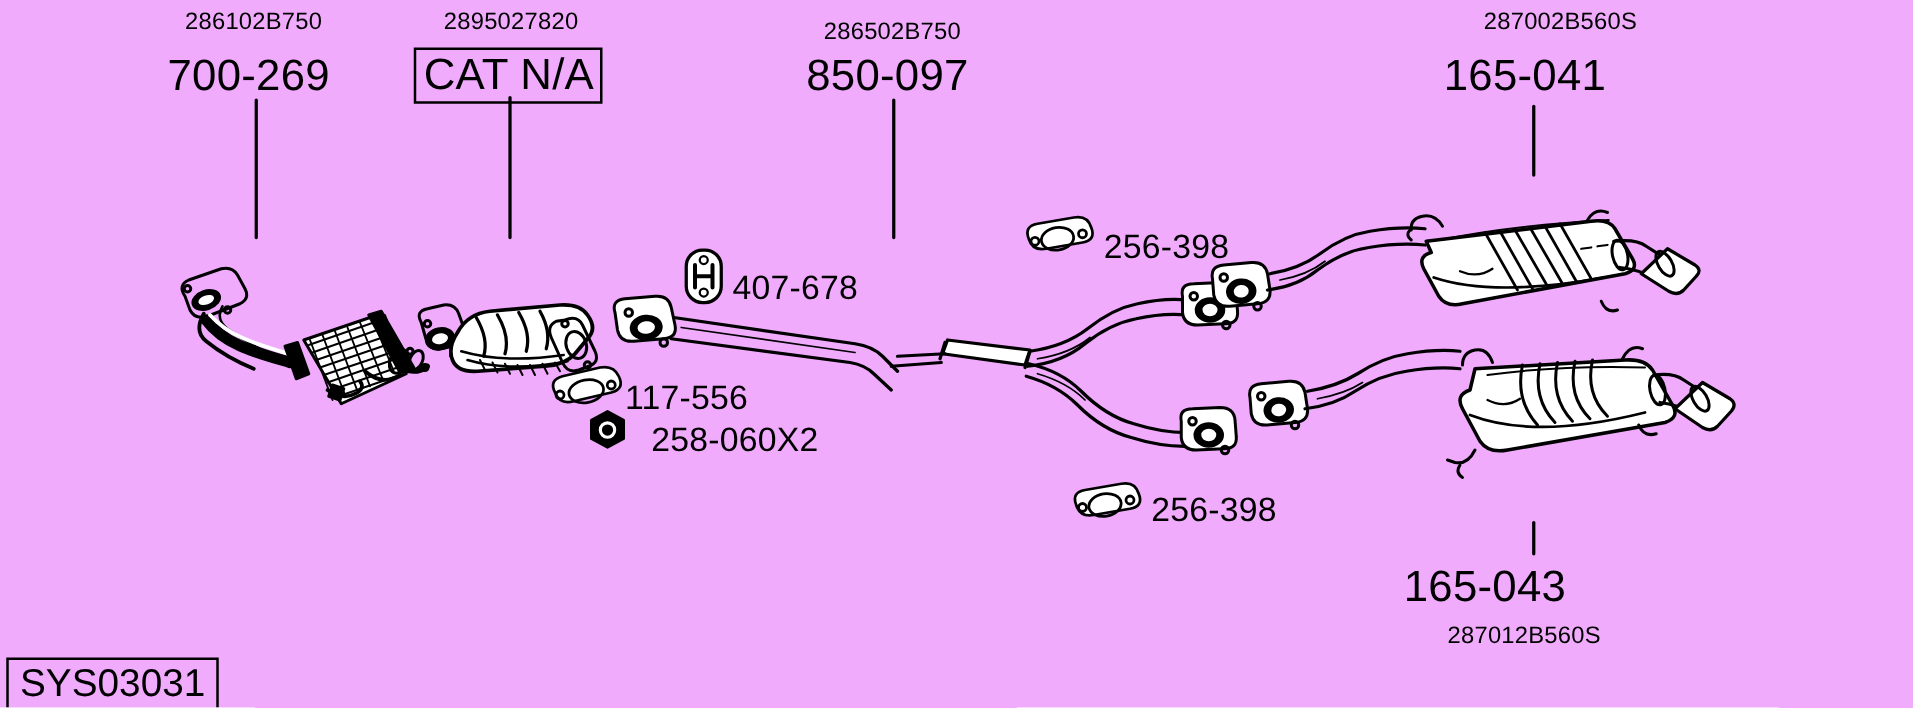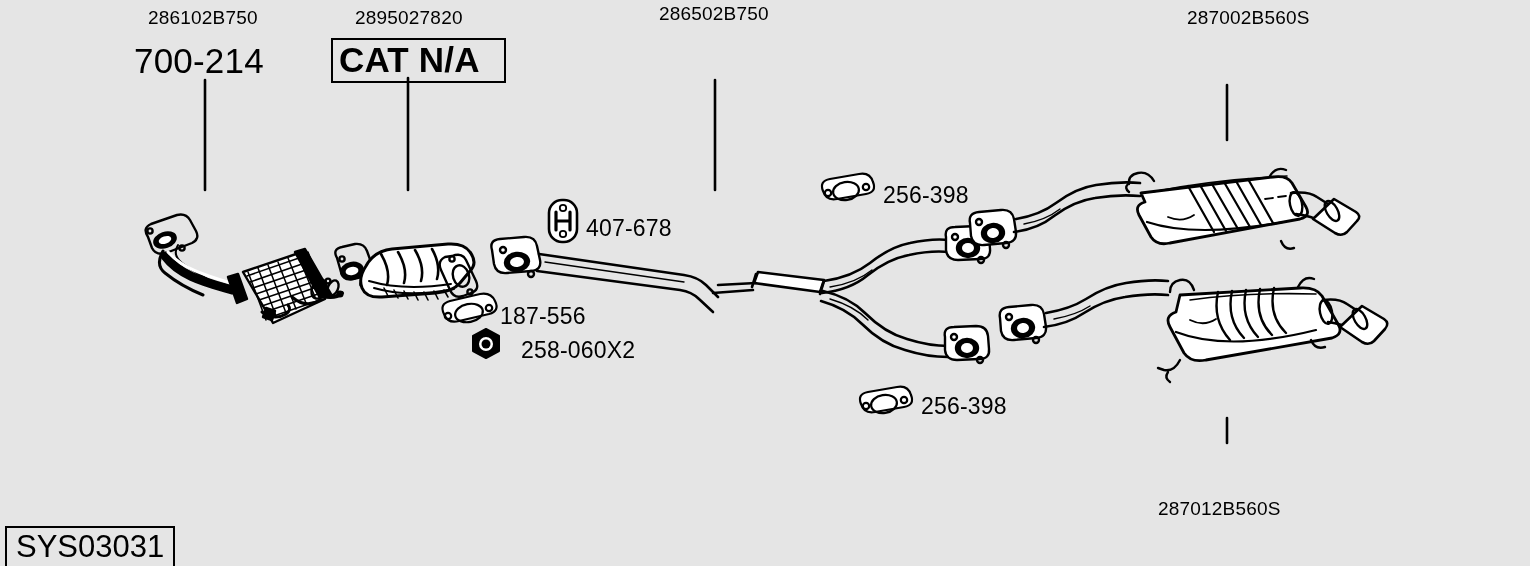--- a/index.html
+++ b/index.html
@@ -4,46 +4,45 @@
 <style>
   html, body {
     margin: 0;
     padding: 0;
     background: #ffffff;
   }
   #canvas {
     position: relative;
     width: 1530px;
     height: 566px;
-    background: #e5e5e5;
+    background: #f0abfc;
     font-family: "Liberation Sans", sans-serif;
     color: #000000;
     overflow: hidden;
   }
   .lbl {
     position: absolute;
     white-space: nowrap;
     line-height: 1;
   }
   .oem {
     font-size: 19px;
     letter-spacing: 0.2px;
   }
   .part {
     font-size: 35px;
     letter-spacing: 0.2px;
   }
   .small {
-    font-size: 23px;
+    font-size: 27px;
     letter-spacing: 0.2px;
   }
   .boxed {
     border: 2.5px solid #000;
-    padding: 2px 24px 4px 6px;
-    font-weight: bold;
+    padding: 2px 5px 4px 6px;
   }
   .sysbox {
     border: 2.5px solid #000;
     padding: 3px 9px 6px 9px;
     font-size: 31px;
   }
   svg.art {
     position: absolute;
     left: 0;
     top: 0;
@@ -55,33 +54,36 @@
     stroke: #000;
     stroke-width: 2.6;
   }
 </style>
 </head>
 <body>
 
 <div id="canvas">
 
   <div class="lbl oem" style="left:148px; top:8px;">286102B750</div>
-  <div class="lbl part" style="left:134px; top:43px;">700-214</div>
+  <div class="lbl part" style="left:134px; top:43px;">700-269</div>
 
   <div class="lbl oem" style="left:355px; top:8px;">2895027820</div>
   <div class="lbl part boxed" style="left:331px; top:38px;">CAT N/A</div>
 
-  <div class="lbl oem" style="left:659px; top:4px;">286502B750</div>
+  <div class="lbl oem" style="left:659px; top:16px;">286502B750</div>
+  <div class="lbl part" style="left:645px; top:43px;">850-097</div>
 
   <div class="lbl oem" style="left:1187px; top:8px;">287002B560S</div>
-
+  <div class="lbl part" style="left:1155px; top:43px;">165-041</div>
+
+  <div class="lbl part" style="left:1123px; top:452px;">165-043</div>
   <div class="lbl oem" style="left:1158px; top:499px;text-align:right;">287012B560S</div>
 
   <div class="lbl small" style="left:586px; top:217px;">407-678</div>
-  <div class="lbl small" style="left:500px; top:305px;">187-556</div>
+  <div class="lbl small" style="left:500px; top:305px;">117-556</div>
   <div class="lbl small" style="left:521px; top:339px;">258-060X2</div>
   <div class="lbl small" style="left:883px; top:184px;">256-398</div>
   <div class="lbl small" style="left:921px; top:395px;">256-398</div>
 
   <div class="lbl sysbox" style="left:5px; top:526px;">SYS03031</div>
 
   <svg class="art" viewBox="0 0 1530 566">
     <g fill="none" stroke="#000" stroke-width="2.2" stroke-linejoin="round" stroke-linecap="round">
 
       <line class="lead" x1="205" y1="80" x2="205" y2="190"></line>

